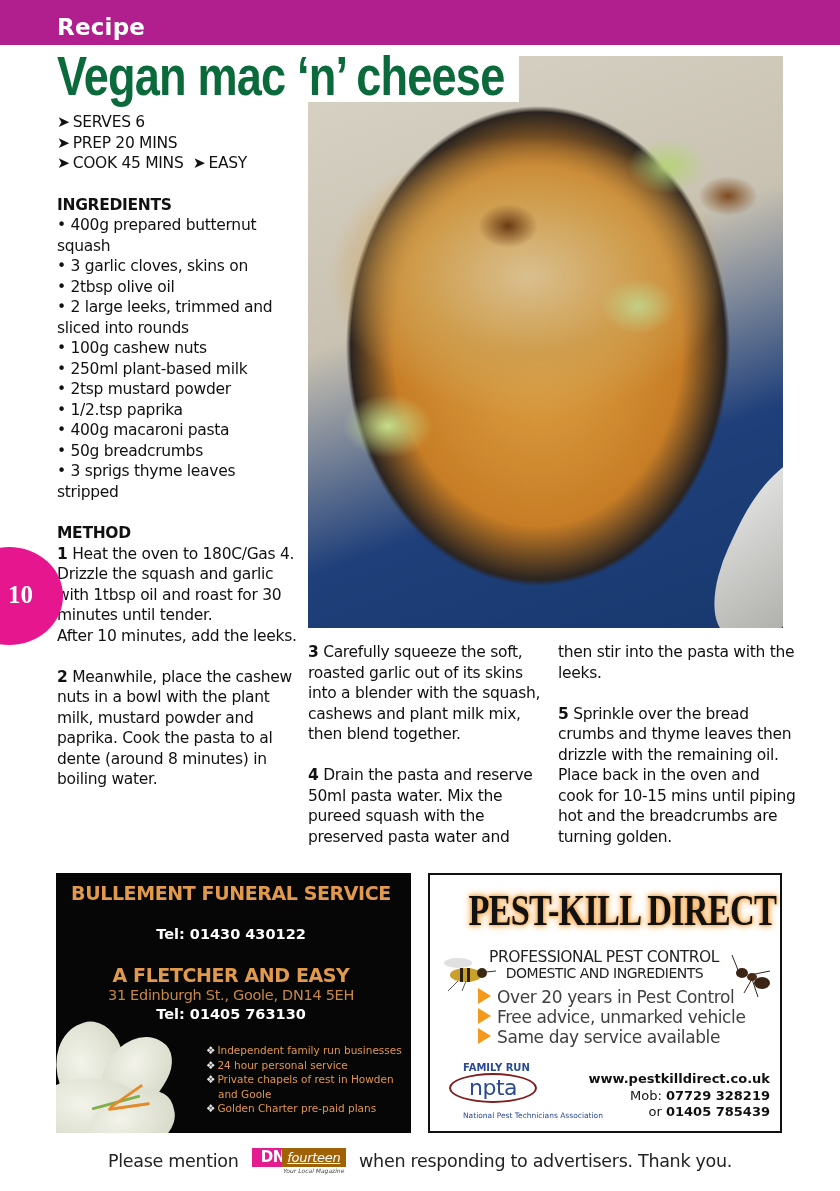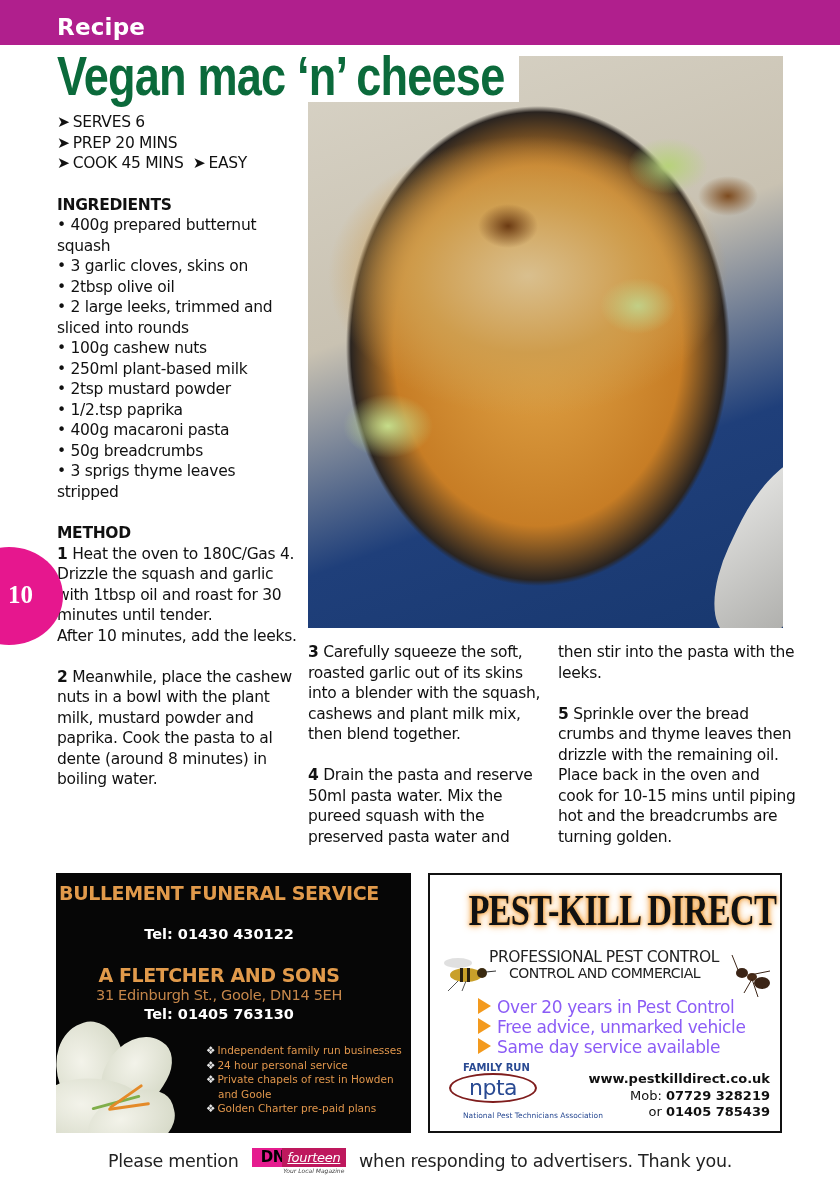--- a/index.html
+++ b/index.html
@@ -35,51 +35,51 @@
   .heading { font-weight: bold; margin-top: 21px; display: block; }
   .ing { display: block; }
   .step { display: block; }
   .step + .step { margin-top: 20.5px; }
   .step b { font-weight: bold; }
 
   .pagenum { position: absolute; left: -45px; top: 547px; width: 108px; height: 98px; border-radius: 50%; background: #e6178e; }
   .pagenum-text { position: absolute; left: 8px; top: 581px; color: #fff; font-family: "Liberation Serif", serif; font-weight: bold; font-size: 25px; }
 
   .ad1 { position: absolute; left: 56px; top: 873px; width: 355px; height: 260px; background: #060606; overflow: hidden; }
-  .ad1 .line { position: absolute; left: 0; width: 326px; text-align: center; white-space: nowrap; font-family: "DejaVu Sans", sans-serif; }
+  .ad1 .line { position: absolute; left: 12px; width: 326px; text-align: center; white-space: nowrap; font-family: "DejaVu Sans", sans-serif; }
   .ad1 .orange { color: #e19a4b; font-weight: bold; font-size: 19px; letter-spacing: -0.4px; }
   .ad1 .addr { color: #c6874a; font-size: 14.5px; letter-spacing: -0.3px; }
   .ad1 .tel { color: #ffffff; font-weight: bold; font-size: 14.5px; }
   .lily { position: absolute; left: -20px; top: 150px; width: 150px; height: 130px; }
   .lily .petal { position: absolute; background: radial-gradient(ellipse at 40% 40%, #f3f3ea 0%, #d9dccb 70%, #b9bca8 100%); border-radius: 60% 40% 55% 45%; }
   .lily .stamen { position: absolute; height: 3px; background: #e48a28; border-radius: 2px; }
   .ad1 .bullets { position: absolute; left: 150px; top: 170px; width: 205px; color: #e0964c; font-size: 10.5px; line-height: 14.5px; font-family: "DejaVu Sans", sans-serif; }
   .ad1 .bullets div { padding-left: 12px; text-indent: -12px; }
   .ad1 .bullets .sym { color: #e8e8e8; margin-right: 2px; }
 
   .ad2 { position: absolute; left: 428px; top: 873px; width: 354px; height: 260px; background: #fff; border: 2.5px solid #111; overflow: hidden; }
   .ad2 .brand { position: absolute; left: 0; top: 12px; width: 349px; text-align: center; font-family: "Liberation Serif", serif; font-weight: bold; font-size: 44px; line-height: 48px; color: #111; transform: scaleX(0.78); letter-spacing: -1px; text-shadow: 0 0 6px #f3a64a, 0 0 10px #f3a64a, 0 0 3px #f3a64a; white-space: nowrap; }
   .ad2 .pro { position: absolute; left: 0; top: 73px; width: 348px; text-align: center; font-size: 15.5px; color: #222; font-family: "DejaVu Sans", sans-serif; letter-spacing: -0.5px; }
   .ad2 .dom { position: absolute; left: 0; top: 90px; width: 349px; text-align: center; font-size: 14px; color: #222; font-family: "DejaVu Sans", sans-serif; letter-spacing: -0.5px; }
-  .ad2 .feats { position: absolute; left: 48px; top: 122px; font-size: 17px; line-height: 20px; color: #8b5cf6; font-family: "DejaVu Sans", sans-serif; letter-spacing: -0.4px; }
+  .ad2 .feats { position: absolute; left: 48px; top: 112px; font-size: 17px; line-height: 20px; color: #404040; font-family: "DejaVu Sans", sans-serif; letter-spacing: -0.4px; }
   .ad2 .tri { display: inline-block; width: 0; height: 0; border-top: 8px solid transparent; border-bottom: 8px solid transparent; border-left: 13px solid #f39a1e; margin-right: 6px; vertical-align: -1px; }
   .ad2 .family { position: absolute; left: 33px; top: 187px; font-size: 10px; font-weight: bold; color: #294a93; font-family: "DejaVu Sans", sans-serif; }
   .ad2 .npta { position: absolute; left: 19px; top: 198px; width: 88px; height: 30px; border: 2px solid #7f1d1d; border-radius: 50%; color: #294a93; font-size: 22px; line-height: 25px; text-align: center; font-family: "DejaVu Sans", sans-serif; letter-spacing: -0.5px; }
   .ad2 .npta-sub { position: absolute; left: 33px; top: 236px; font-size: 7.5px; color: #294a93; font-family: "DejaVu Sans", sans-serif; }
   .ad2 .web { position: absolute; right: 10px; top: 196px; font-size: 13px; font-weight: bold; color: #111; font-family: "DejaVu Sans", sans-serif; }
   .ad2 .mob { position: absolute; right: 10px; top: 213px; font-size: 13px; color: #111; font-family: "DejaVu Sans", sans-serif; text-align: right; }
   .ad2 .mob b, .ad2 .alt b { font-weight: bold; }
   .ad2 .alt { position: absolute; right: 10px; top: 229px; font-size: 13px; color: #111; font-family: "DejaVu Sans", sans-serif; text-align: right; }
 
   .bug { position: absolute; }
 
   .footer { position: absolute; left: 0; top: 1148px; width: 840px; text-align: center; font-family: "DejaVu Sans", sans-serif; font-size: 17.5px; color: #222; letter-spacing: -0.3px; white-space: nowrap; }
   .footer .logo { display: inline-block; vertical-align: middle; position: relative; width: 94px; height: 28px; margin: 0 8px; }
-  .footer .logo .dn { position: absolute; left: 0; top: 0; width: 42px; height: 19px; background: #e51c8f; color: #000000; font-weight: bold; font-size: 15px; line-height: 19px; text-align: center; }
-  .footer .logo .ft { position: absolute; left: 30px; top: 0; width: 64px; height: 19px; background: #be185d; color: #fff; font-style: italic; font-size: 13px; line-height: 19px; text-align: center; text-decoration: underline; }
+  .footer .logo .dn { position: absolute; left: 0; top: 0; width: 42px; height: 19px; background: #e51c8f; color: #ffffff; font-weight: bold; font-size: 15px; line-height: 19px; text-align: center; }
+  .footer .logo .ft { position: absolute; left: 30px; top: 0; width: 64px; height: 19px; background: #a16207; color: #fff; font-style: italic; font-size: 13px; line-height: 19px; text-align: center; text-decoration: underline; }
   .footer .logo .tag { position: absolute; left: 30px; top: 19px; width: 64px; font-size: 6px; font-style: italic; color: #444; text-align: center; letter-spacing: 0; }
 </style>
 </head>
 <body>
 
 <div class="topbar"></div>
 <div class="section-label">Recipe</div>
 
 <div class="title-bg"></div>
 <h1 class="title">Vegan mac ‘n’ cheese</h1>
@@ -121,21 +121,21 @@
   <span class="step">then stir into the pasta with the leeks.</span>
   <span class="step"><b>5</b><span> Sprinkle over the bread crumbs and thyme leaves then drizzle with the remaining oil. Place back in the oven and cook for 10-15 mins until piping hot and the breadcrumbs are turning golden.</span></span>
 </div>
 
 <div class="pagenum"></div>
 <div class="pagenum-text">10</div>
 
 <div class="ad1">
   <div class="line orange" style="top:9px">BULLEMENT FUNERAL SERVICE</div>
   <div class="line tel" style="top:53px">Tel: 01430 430122</div>
-  <div class="line orange" style="top:91px">A  FLETCHER AND SONS</div>
+  <div class="line orange" style="top:91px">A  FLETCHER AND EASY</div>
   <div class="line addr" style="top:114px">31 Edinburgh St., Goole, DN14 5EH</div>
   <div class="line tel" style="top:133px">Tel: 01405 763130</div>
   <div class="lily">
     <div class="petal" style="left:20px;top:0;width:70px;height:90px;transform:rotate(-20deg)"></div>
     <div class="petal" style="left:70px;top:10px;width:60px;height:80px;transform:rotate(30deg)"></div>
     <div class="petal" style="left:0;top:55px;width:110px;height:70px;transform:rotate(10deg)"></div>
     <div class="petal" style="left:50px;top:70px;width:90px;height:60px;transform:rotate(-15deg)"></div>
     <div class="stamen" style="left:55px;top:78px;width:50px;transform:rotate(-15deg);background:#7fae4a"></div>
     <div class="stamen" style="left:70px;top:72px;width:40px;transform:rotate(-35deg)"></div>
     <div class="stamen" style="left:72px;top:82px;width:42px;transform:rotate(-8deg)"></div>
@@ -163,21 +163,21 @@
   <svg class="bug" style="left:292px;top:78px" width="50" height="46" viewBox="0 0 50 46">
     <ellipse cx="20" cy="20" rx="6" ry="5" fill="#3b2416"></ellipse>
     <ellipse cx="30" cy="24" rx="5" ry="4" fill="#4a2c18"></ellipse>
     <ellipse cx="40" cy="30" rx="8" ry="6" fill="#3b2416"></ellipse>
     <line x1="16" y1="17" x2="10" y2="2" stroke="#3b2416" stroke-width="1"></line>
     <line x1="30" y1="26" x2="22" y2="40" stroke="#3b2416" stroke-width="1"></line>
     <line x1="30" y1="26" x2="36" y2="44" stroke="#3b2416" stroke-width="1"></line>
     <line x1="28" y1="22" x2="48" y2="18" stroke="#3b2416" stroke-width="1"></line>
   </svg>
   <div class="pro">PROFESSIONAL PEST CONTROL</div>
-  <div class="dom">CONTROL AND COMMERCIAL</div>
+  <div class="dom">DOMESTIC AND INGREDIENTS</div>
   <div class="feats">
     <div><span class="tri"></span><span>Over 20 years in Pest Control</span></div>
     <div><span class="tri"></span><span>Free advice, unmarked vehicle</span></div>
     <div><span class="tri"></span><span>Same day service available</span></div>
   </div>
   <div class="family">FAMILY RUN</div>
   <div class="npta">npta</div>
   <div class="npta-sub">National Pest Technicians Association</div>
   <div class="web">www.pestkilldirect.co.uk</div>
   <div class="mob"><span>Mob: </span><b>07729 328219</b></div>

